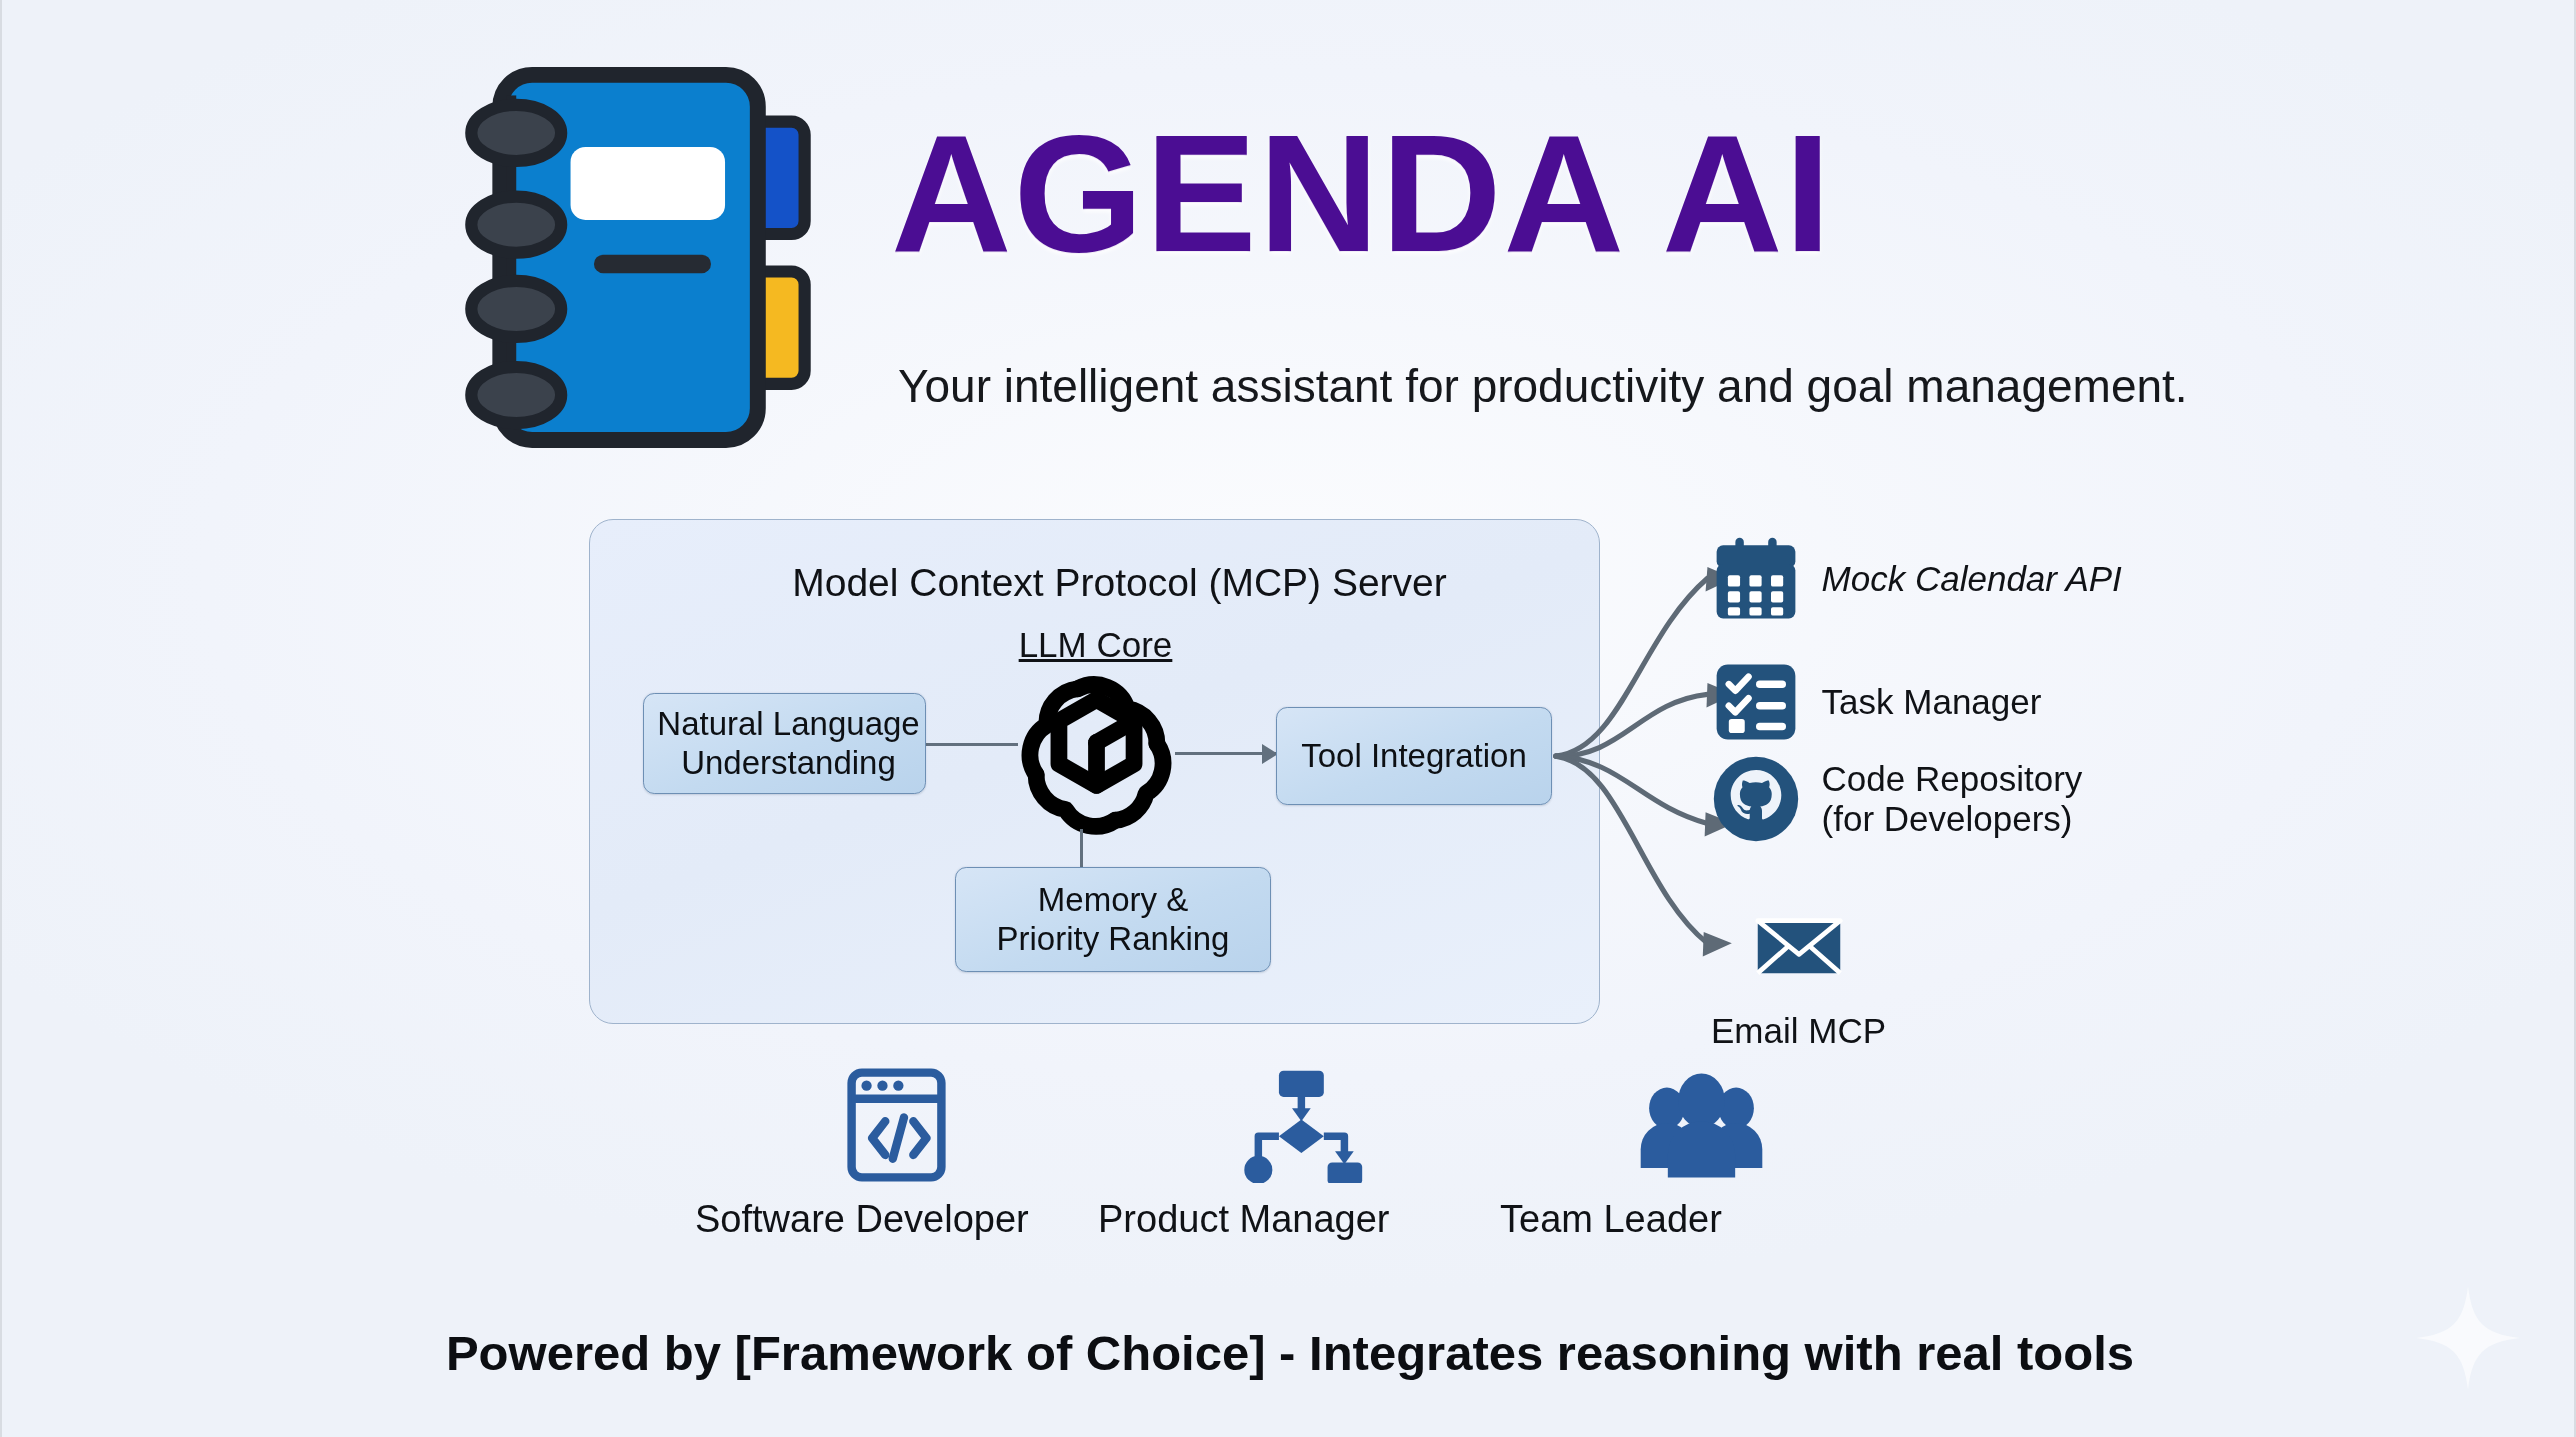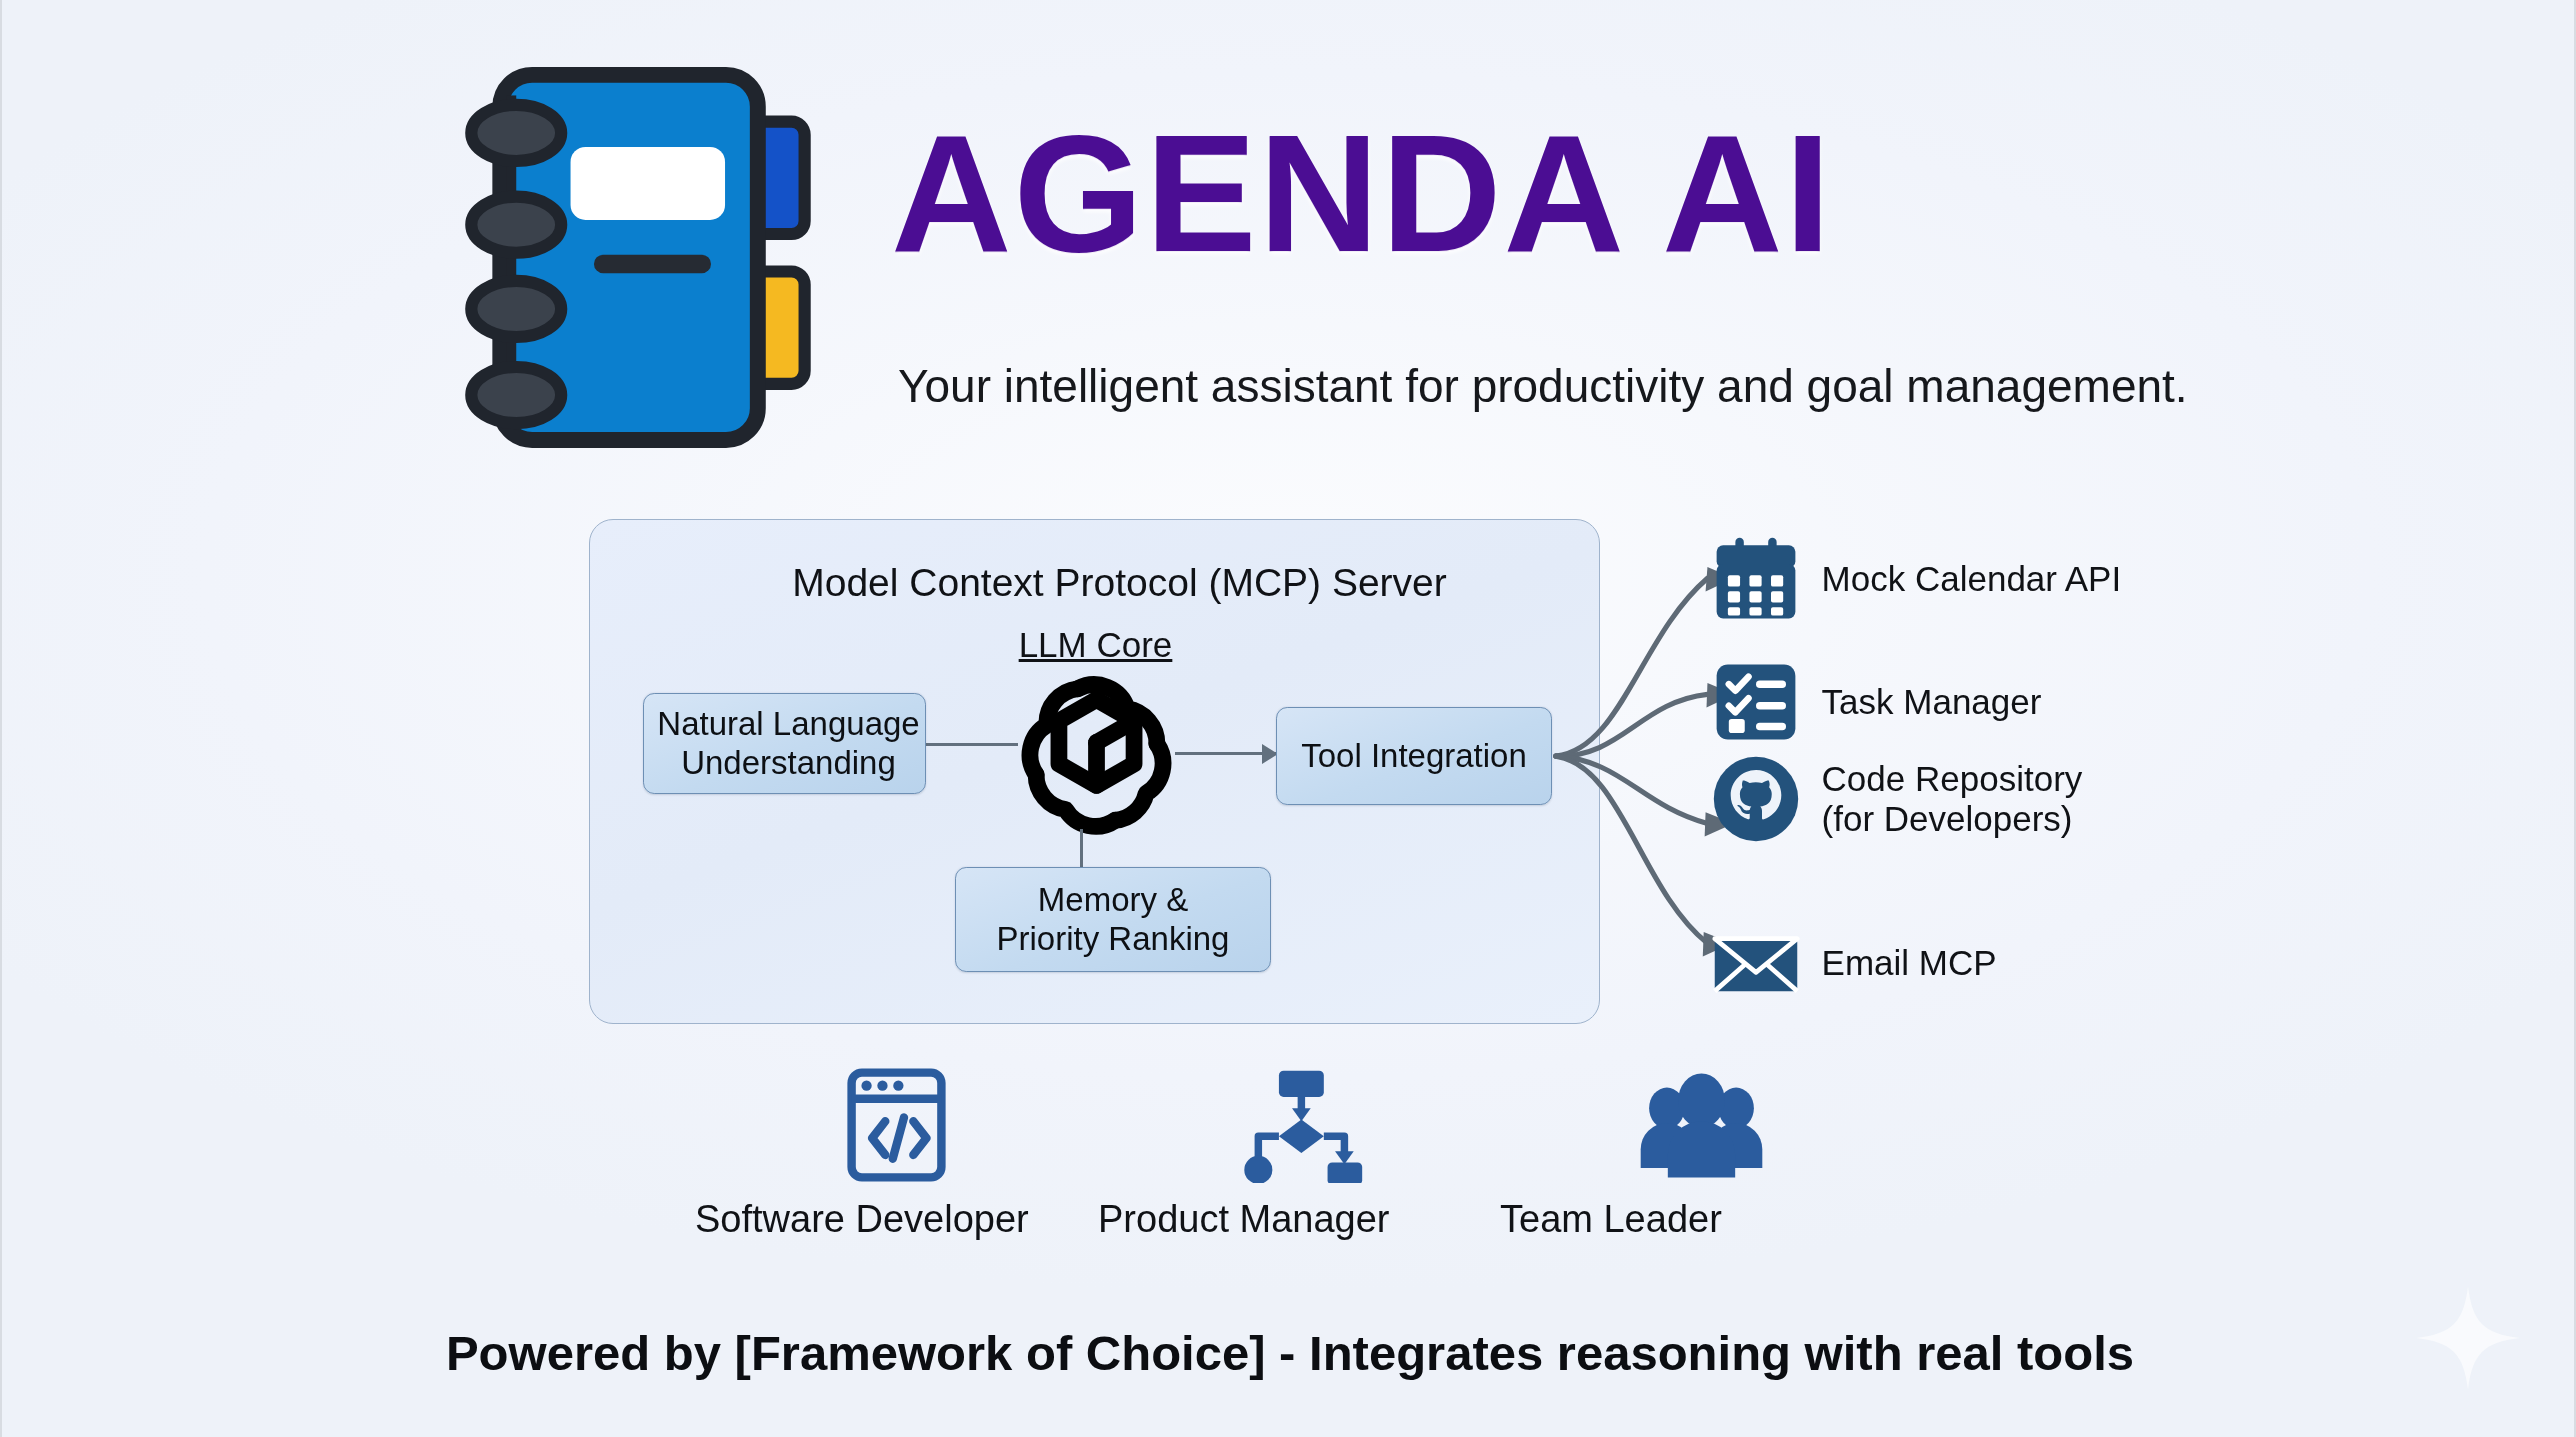--- a/index.html
+++ b/index.html
@@ -164,24 +164,24 @@
     align-items: center;
     gap: 20.6px;
   }
   .integration-icon { width: 90px; height: 90px; flex: 0 0 90px; }
   .integration-label {
     font-size: 35px;
     color: #101216;
     line-height: 1.15;
     white-space: pre-line;
   }
-  #integration-0 { left: 0;  top: 0;   }
+  #integration-0 { left: 0;  top: 0; font-style: italic;   }
   #integration-1 { left: 0;  top: 123px; }
   #integration-2 { left: 0;  top: 220px; }
-  #integration-3 { left: 0;  top: 384px; }
+  #integration-3 { left: 0;  top: 366px; flex-direction: column; }
 
   
   #personas {
     position: absolute;
     left: 693px; top: 1067px;
     width: 1208px; height: 215px;
   }
   .persona {
     position: absolute;
     width: 403px;

